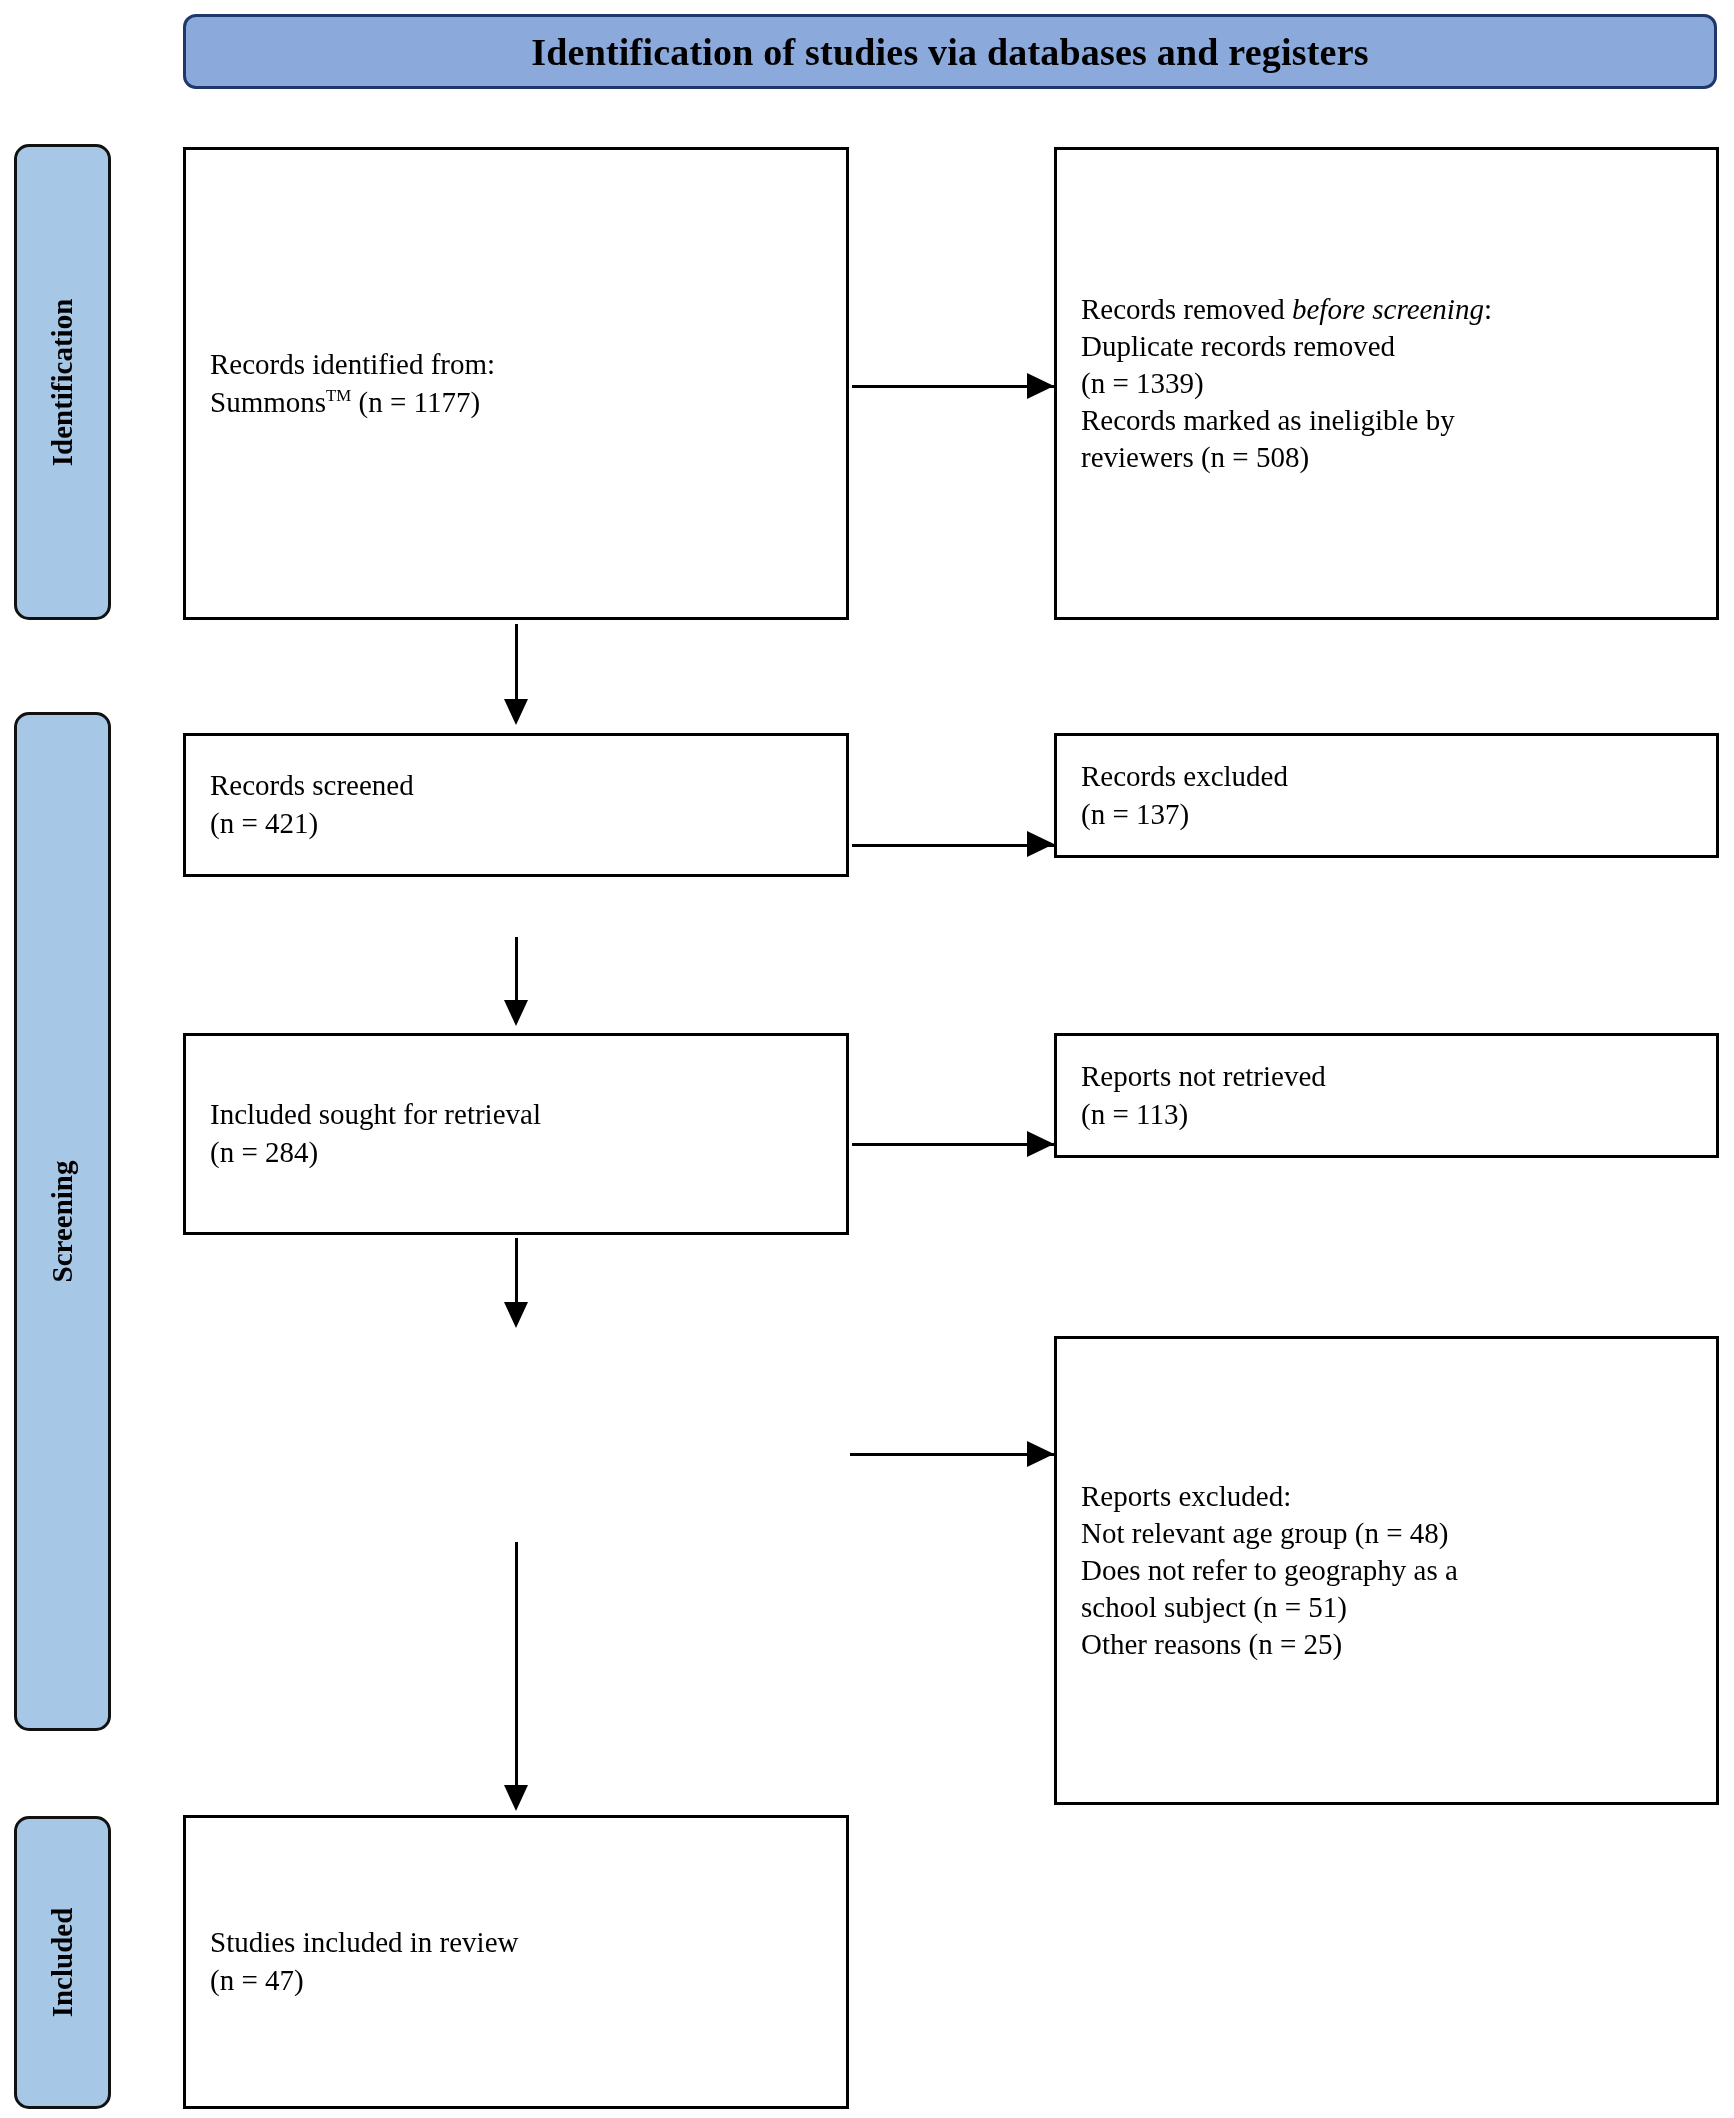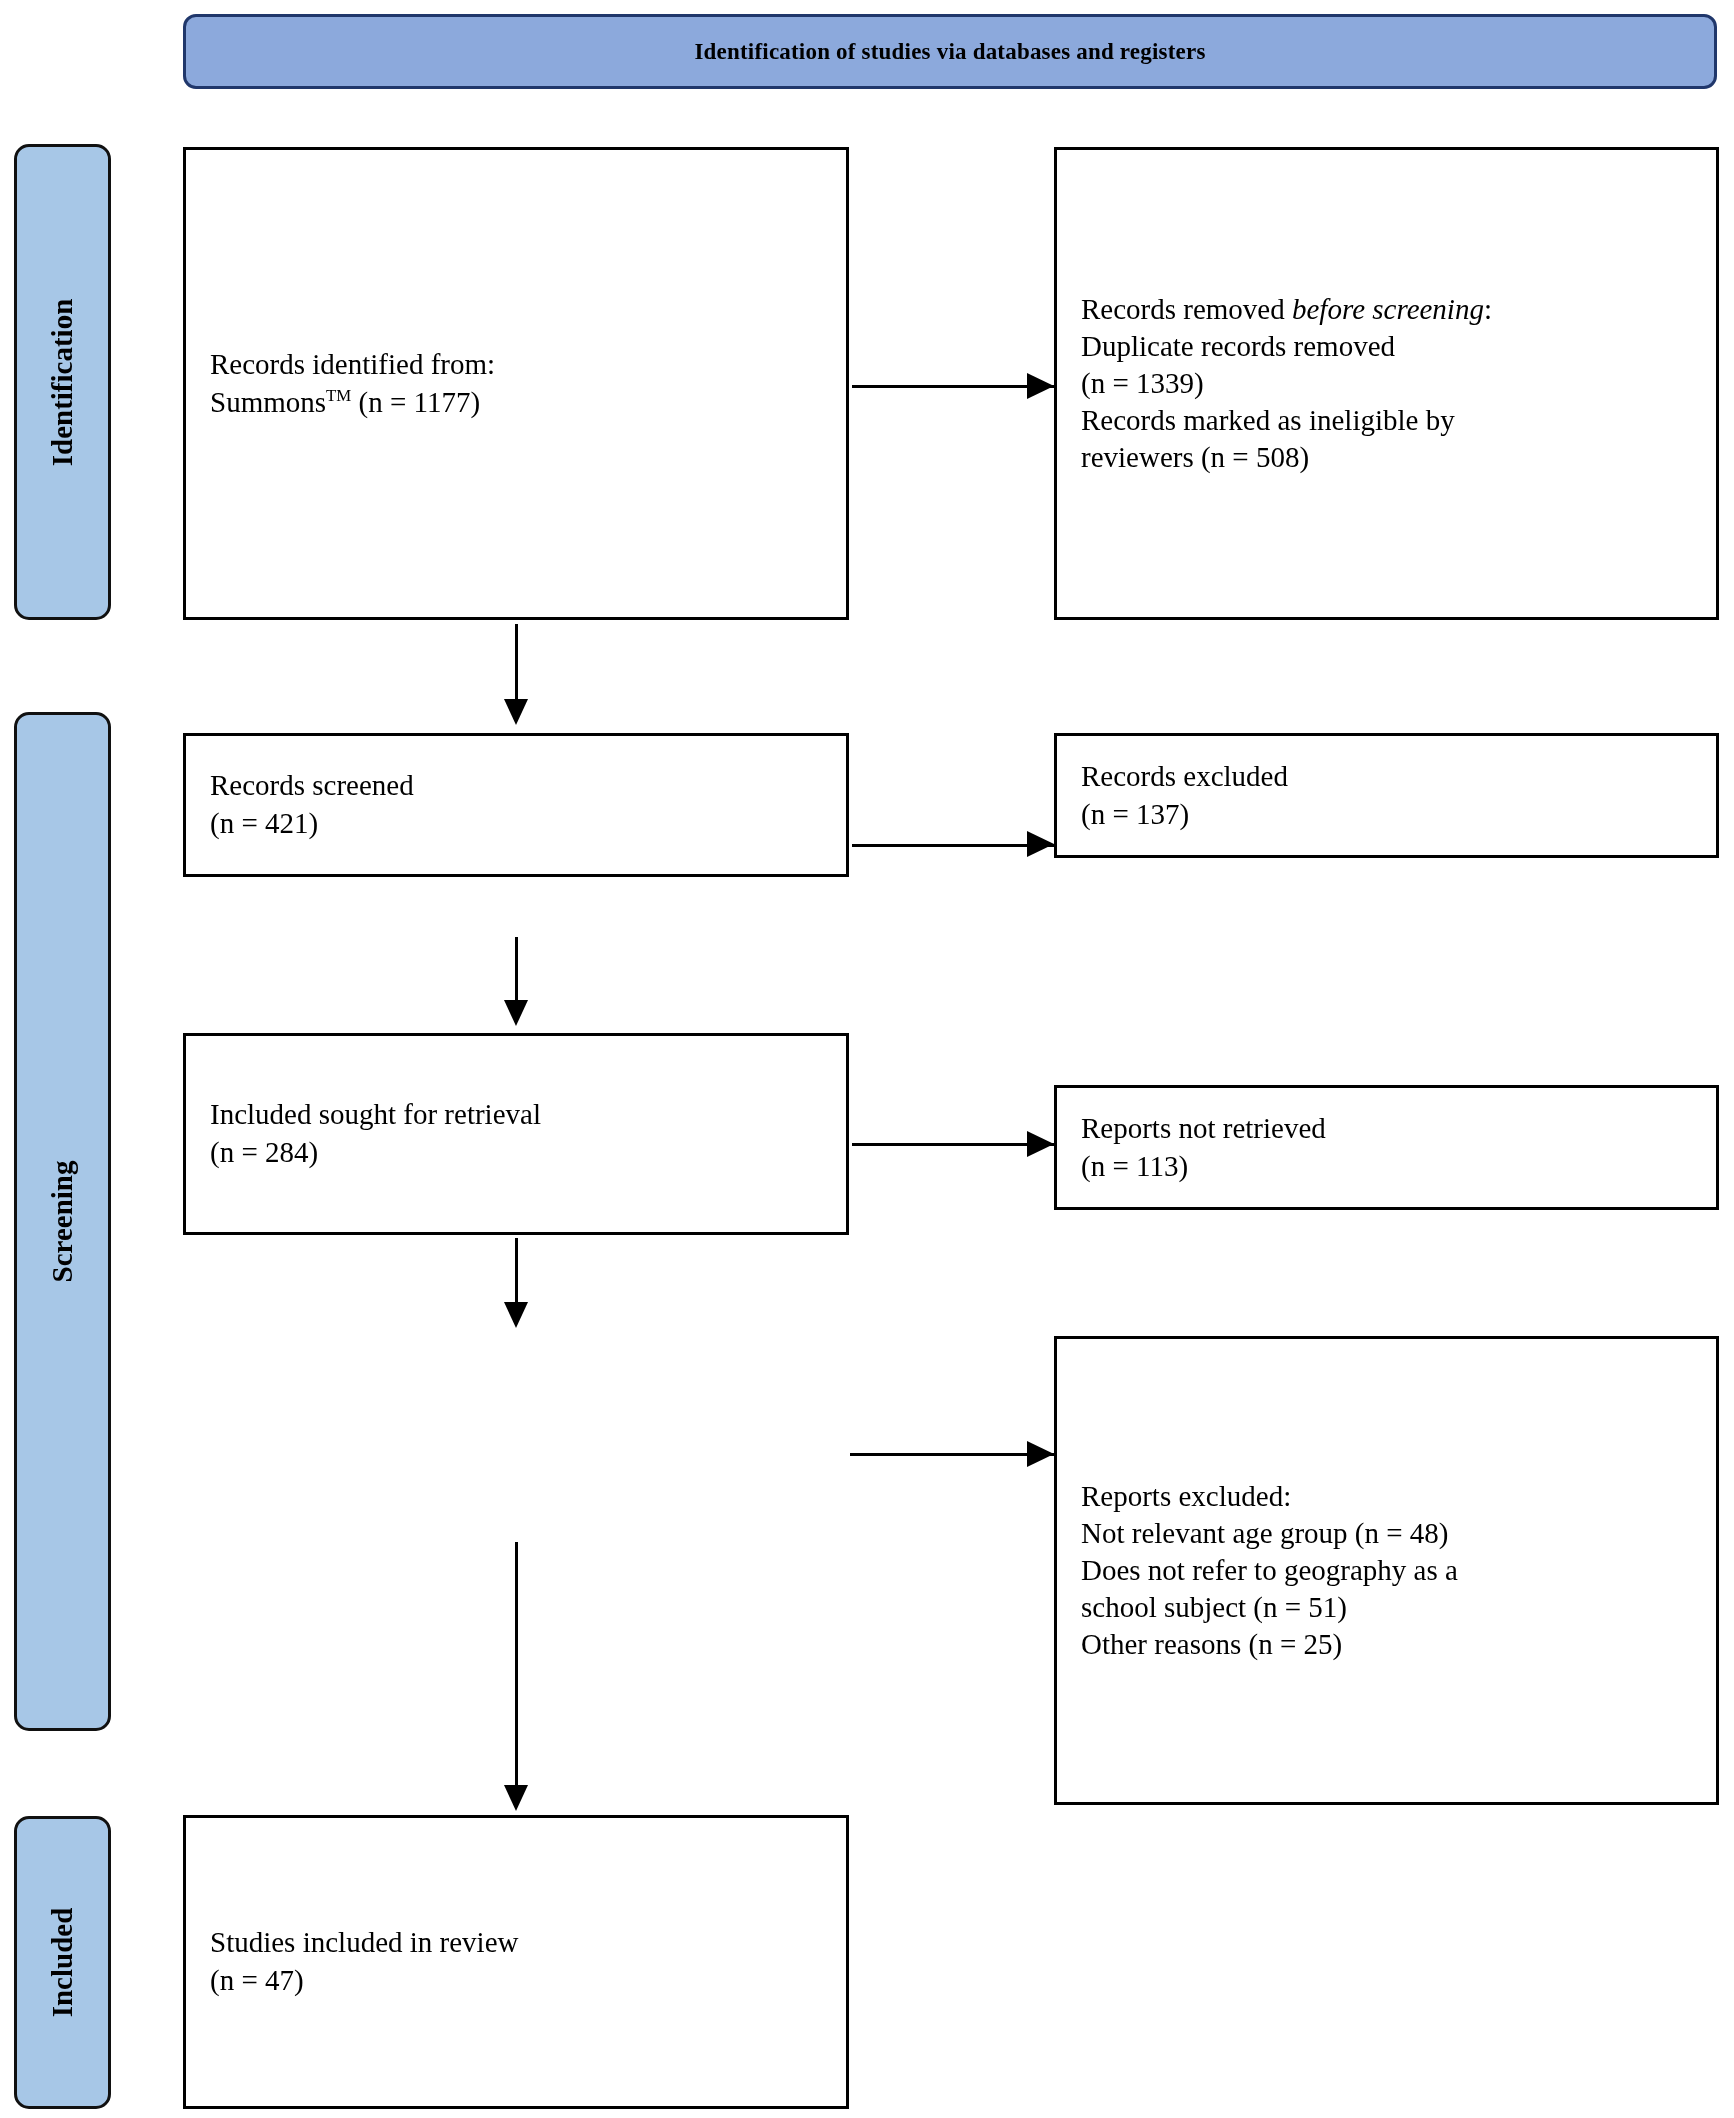--- a/index.html
+++ b/index.html
@@ -25,21 +25,21 @@
     height: 75px;
     background: #8CA9DC;
     border: 3.5px solid #20376B;
     border-radius: 13px;
     box-sizing: border-box;
     display: flex;
     align-items: center;
     justify-content: center;
   }
   .banner-title {
-    font-size: 23px;
+    font-size: 38px;
     font-weight: bold;
     color: #000000;
     letter-spacing: 0.2px;
     white-space: nowrap;
   }
 
   
   .stage {
     position: absolute;
     background: #A7C7E7;
@@ -78,21 +78,21 @@
     white-space: pre-line;
   }
   .box-text .ital { font-style: italic; }
   .box-text sup { font-size: 0.58em; vertical-align: super; line-height: 0; margin-top: 40px; }
 
   #box-identified  { left: 183px;  top: 147px;  width: 666px; height: 473px; }
   #box-removed     { left: 1054px; top: 147px;  width: 665px; height: 473px; }
   #box-screened    { left: 183px;  top: 733px; width: 666px; height: 144px; }
   #box-excluded    { left: 1054px; top: 733px; width: 665px; height: 125px; }
   #box-sought      { left: 183px;  top: 1033px; width: 666px; height: 202px; }
-  #box-notretr     { left: 1054px; top: 1085px; width: 665px; height: 125px; }
+  #box-notretr     { left: 1054px; top: 1033px; width: 665px; height: 125px; }
   #box-assessed    { left: 183px;  top: 1336px; width: 664px; height: 203px; }
   #box-repexcluded { left: 1054px; top: 1336px; width: 665px; height: 469px; }
   #box-included    { left: 183px;  top: 1815px; width: 666px; height: 294px; }
 
   
   #box-assessed .box-text { padding-left: 31px; }
   
   #box-repexcluded .box-text { line-height: 1.27; }
   #box-removed .box-text { line-height: 1.27; }
 

